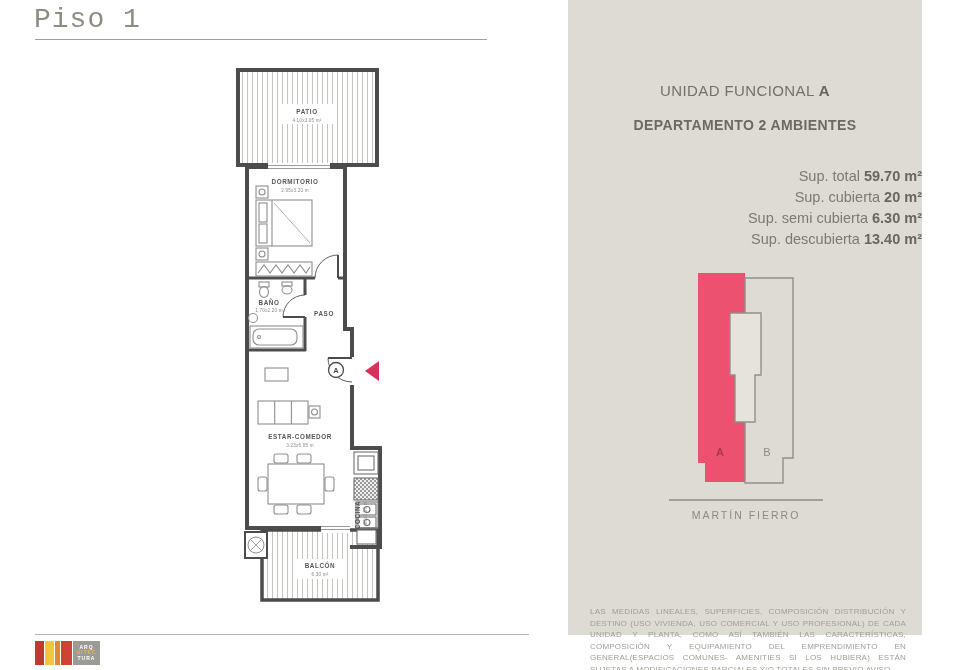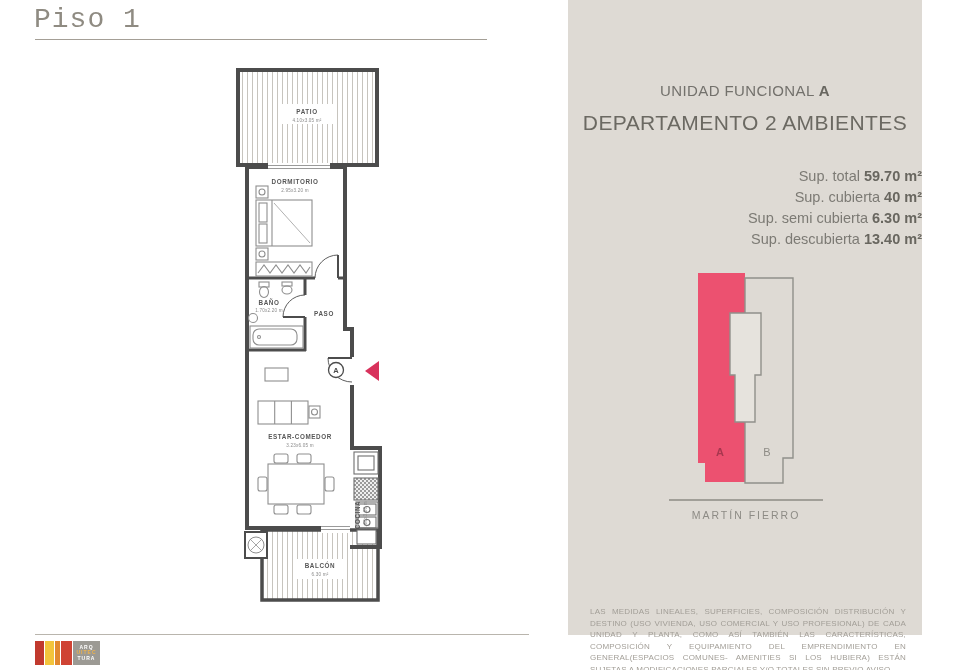--- a/index.html
+++ b/index.html
@@ -10,21 +10,21 @@
   
   .page-title{left:34px;top:4px;font-family:Liberation Mono, monospace;font-size:28px;
               font-weight:400;color:#8f8b82;letter-spacing:1px;}
   .title-rule{left:35px;top:39px;width:452px;height:1px;background:#a49f96;}
 
   
   .panel{left:568px;top:0;width:354px;height:635px;background:#dedad4;}
   .panel-title{position:absolute;top:82px;left:0;width:100%;text-align:center;color:#73716c;}
   .pt1{font-size:15px;letter-spacing:.4px;}
   .pt1 b{font-weight:bold;color:#68665f;}
-  .pt2{font-size:21px;font-weight:normal;letter-spacing:.4px;margin-top:12px;color:#6b6962;}
+  .pt2{font-size:14px;font-weight:bold;letter-spacing:.4px;margin-top:18px;color:#6b6962;}
   .areas{position:absolute;top:166px;left:0;width:100%;text-align:right;
          font-size:14.5px;line-height:21px;color:#7c7a74;}
   .areas b{color:#68665f;}
   .keyplan{position:absolute;left:95px;top:268px;}
   .street{font-size:10.5px;letter-spacing:2px;fill:#8d8b85;}
   .disclaimer{position:absolute;left:22px;top:558px;width:316px;font-size:8px;
               line-height:1.45;color:#a29e97;text-align:justify;letter-spacing:.2px;margin-top:48px;}
 
   
   .rname{font-family:"Liberation Sans",sans-serif;font-size:6.3px;font-weight:bold;
@@ -190,21 +190,21 @@
       <div class="pt2">DEPARTAMENTO 2 AMBIENTES</div>
     </div>
 
     <div class="areas">
       <div>
         <span>Sup. total</span>
         <b>59.70 m²</b>
       </div>
       <div>
         <span>Sup. cubierta</span>
-        <b>40 m²</b>
+        <b>20 m²</b>
       </div>
       <div>
         <span>Sup. semi cubierta</span>
         <b>6.30 m²</b>
       </div>
       <div>
         <span>Sup. descubierta</span>
         <b>13.40 m²</b>
       </div>
     </div>

